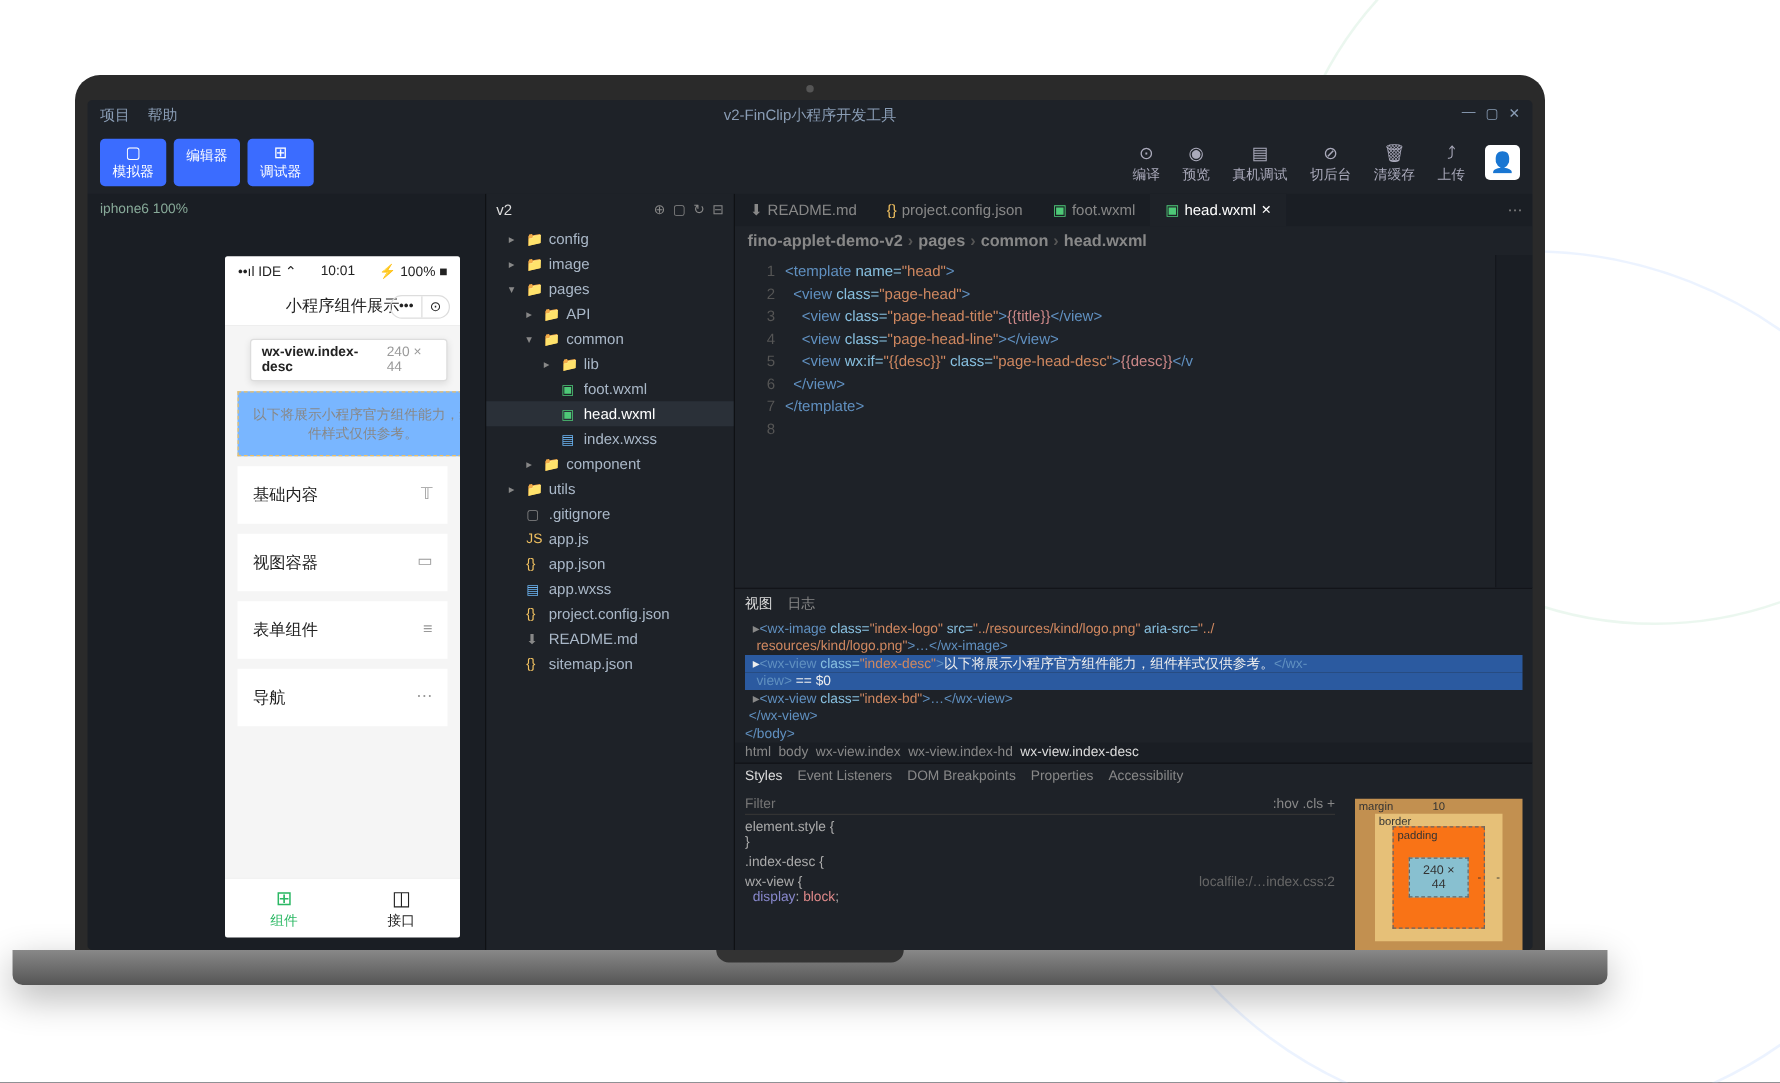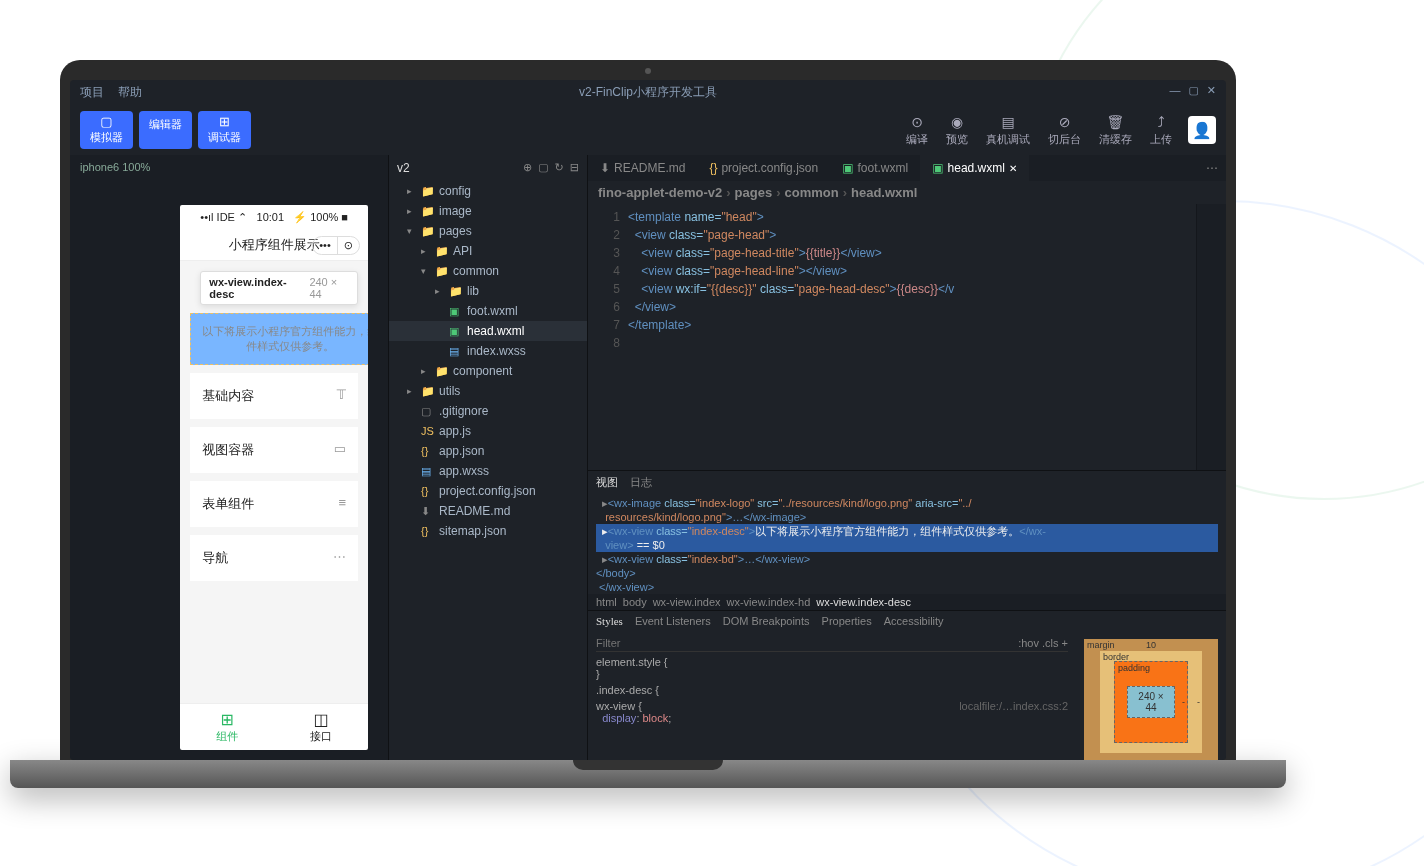--- a/index.html
+++ b/index.html
@@ -26,21 +26,21 @@
 .tb-action { display: flex; flex-direction: column; align-items: center; font-size: 11px; color: #aab; gap: 2px; cursor: pointer; }
 .tb-action .icon { font-size: 14px; }
 .avatar { width: 28px; height: 28px; background: #fff; border-radius: 4px; margin-left: 8px; display: flex; align-items: center; justify-content: center; font-size: 16px; }
 
 .ide-body { flex: 1; display: flex; overflow: hidden; }
 
 
 .simulator { width: 318px; background: #1a1e24; display: flex; }
 .sim-bar { padding: 6px 10px; color: #8a9; font-size: 11px; }
 .sim-device { background: #fff; margin: 50px 20px 10px 20px; flex: 1; border-radius: 2px; color: #222; overflow: hidden; display: flex; flex-direction: column; }
-.sim-status { display: flex; padding: 6px 20px; font-size: 11px; }
+.sim-status { display: flex; padding: 6px 10px; font-size: 11px; }
 .sim-status .mid { flex: 1; text-align: center; }
 .sim-nav { display: flex; align-items: center; justify-content: center; padding: 6px; font-size: 13px; position: relative; border-bottom: 1px solid #eee; }
 .sim-capsule { position: absolute; right: 8px; display: flex; border: 1px solid #ddd; border-radius: 12px; font-size: 11px; }
 .sim-capsule span { padding: 2px 6px; }
 .sim-content { flex: 1; background: #f5f5f5; padding: 10px; overflow: hidden; }
 .tooltip-box { background: #fff; border: 1px solid #ddd; padding: 4px 8px; font-size: 11px; border-radius: 3px; box-shadow: 0 2px 6px rgba(0,0,0,0.1); display: inline-flex; gap: 6px; margin-left: 10px; }
 .tooltip-box .dim { color: #999; }
 .highlight-box { background: #79b6ff; color: #888; padding: 10px; font-size: 11px; margin: 8px auto; width: 200px; text-align: center; border: 1px dashed #f0c060; }
 .sim-list-item { background: #fff; padding: 14px 12px; margin: 8px 0; display: flex; justify-content: space-between; font-size: 13px; }
 .sim-tab-bar { display: flex; border-top: 1px solid #eee; }
@@ -89,21 +89,21 @@
 .devtools { height: 290px; display: flex; flex-direction: column; background: #1e2228; border-top: 1px solid #0f1114; font-size: 11px; }
 .devtools-tabs { display: flex; padding: 4px 8px; gap: 12px; color: #888; }
 .devtools-tabs .active { color: #ddd; }
 .dom-panel { flex: none; height: 100px; overflow: hidden; padding: 2px 8px; font-family: monospace; font-size: 11px; color: #888; }
 .dom-line { line-height: 14px; white-space: pre; }
 .dom-line.highlight { background: #2b5aa0; color: #eee; }
 .dom-crumb { padding: 2px 8px; color: #888; background: #1a1e24; }
 .dom-crumb span { margin-right: 6px; cursor: pointer; }
 .dom-crumb .active { color: #ddd; }
 .styles-tabs { display: flex; padding: 4px 8px; gap: 12px; color: #888; border-top: 1px solid #0f1114; }
-.styles-tabs .active { color: #ddd; font-family: Liberation Serif, serif; }
+.styles-tabs .active { color: #ddd; }
 .styles-body { flex: 1; display: flex; overflow: hidden; }
 .styles-rules { flex: 1; padding: 4px 8px; font-family: monospace; font-size: 11px; color: #aaa; overflow: hidden; }
 .styles-filter { display: flex; border-bottom: 1px solid #333; padding: 2px 0; }
 .styles-filter input { background: none; border: none; color: #888; font-size: 11px; flex: 1; outline: none; }
 .styles-filter .hov { color: #888; margin-left: auto; }
 .rule-block { margin: 4px 0; }
 .rule-prop { color: #88c; }
 .rule-val { color: #d88; }
 .rule-src { float: right; color: #666; }
 .box-model { width: 150px; padding: 8px; }
@@ -384,22 +384,22 @@
             <div class="devtools-tabs" id="dt-tabs">
                 <span class="active">视图</span>
                 <span class="">日志</span>
               </div>
             <div class="dom-panel" id="dom-panel">
                 <div class="dom-line ">  ▸<span class="tag">&lt;wx-image</span> <span class="attr">class=</span><span class="str">"index-logo"</span> <span class="attr">src=</span><span class="str">"../resources/kind/logo.png"</span> <span class="attr">aria-src=</span><span class="str">"../</span></div>
                 <div class="dom-line ">   <span class="str">resources/kind/logo.png"</span><span class="tag">&gt;…&lt;/wx-image&gt;</span></div>
                 <div class="dom-line highlight">  ▸<span class="tag">&lt;wx-view</span> <span class="attr">class=</span><span class="str">"index-desc"</span><span class="tag">&gt;</span>以下将展示小程序官方组件能力，组件样式仅供参考。<span class="tag">&lt;/wx-</span></div>
                 <div class="dom-line highlight">   <span class="tag">view&gt;</span> == $0</div>
                 <div class="dom-line ">  ▸<span class="tag">&lt;wx-view</span> <span class="attr">class=</span><span class="str">"index-bd"</span><span class="tag">&gt;…&lt;/wx-view&gt;</span></div>
+                <div class="dom-line "> <span class="tag">&lt;/wx-view&gt;</span></div>
                 <div class="dom-line "><span class="tag">&lt;/body&gt;</span></div>
-                <div class="dom-line "> <span class="tag">&lt;/wx-view&gt;</span></div>
               </div>
             <div class="dom-crumb" id="dom-crumb"><span class="">html</span><span class="">body</span><span class="">wx-view.index</span><span class="">wx-view.index-hd</span><span class="active">wx-view.index-desc</span></div>
             <div class="styles-tabs" id="styles-tabs">
                 <span class="active">Styles</span>
                 <span class="">Event Listeners</span>
                 <span class="">DOM Breakpoints</span>
                 <span class="">Properties</span>
                 <span class="">Accessibility</span>
               </div>
             <div class="styles-body">

